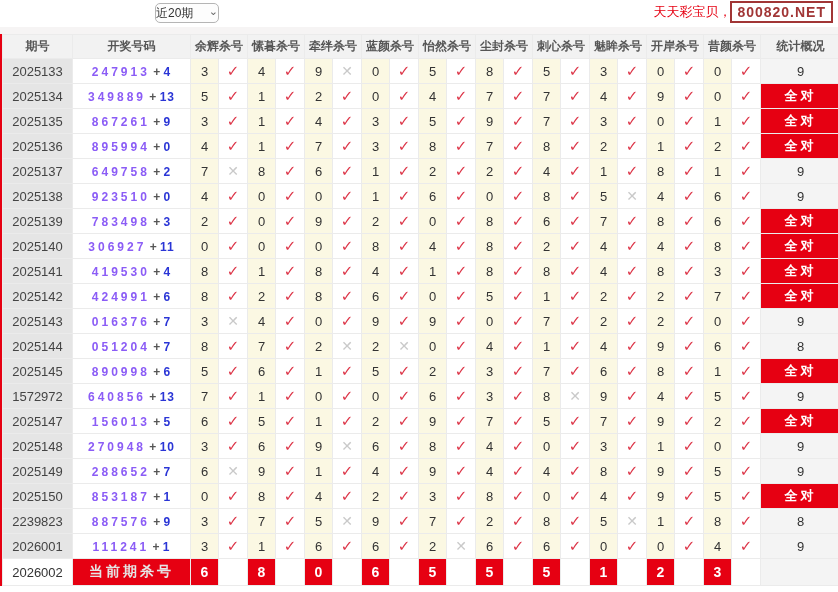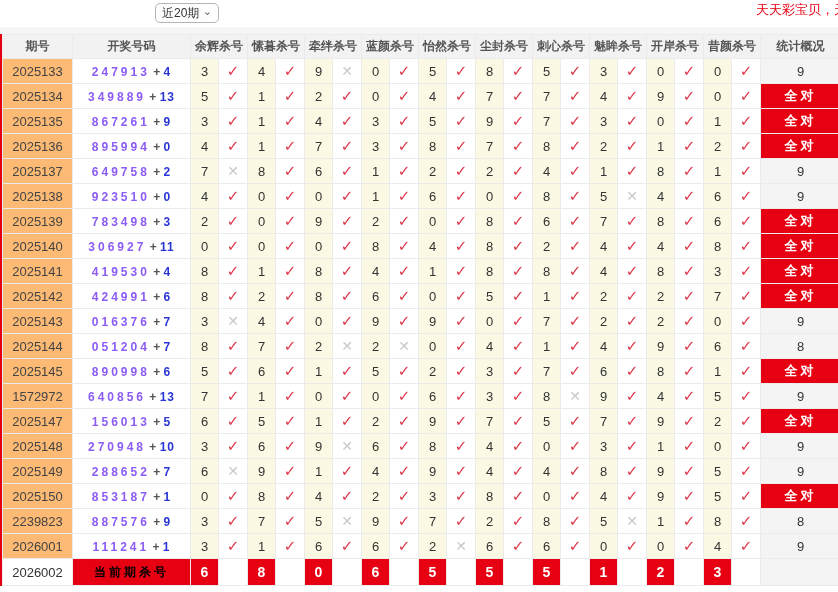--- a/index.html
+++ b/index.html
@@ -7,58 +7,59 @@
   body {
     width:838px; height:592px; background:#fff; overflow:hidden;
     font-family:"Liberation Sans","DejaVu Sans",sans-serif;
   }
   .topbar { position:relative; height:27px; background:#fff; }
   .title { position:absolute; left:10px; top:4px; color:#e60012; font-weight:bold; font-size:17px; letter-spacing:1px; }
   .dropdown {
     position:absolute; left:155px; top:3px; width:64px; height:20px;
     border:1px solid #b5b5b5; border-radius:5px; background:#fdfdfd;
     font-size:12px; color:#333; display:flex; align-items:center;
-    justify-content:space-between; padding:0 6px; cursor:pointer;
+    justify-content:space-between; padding:0 0; cursor:pointer;
   }
   .dropdown .chev { color:#666; font-size:11px; line-height:10px; transform:translateY(-2px); }
   .site { position:absolute; right:5px; top:1px; display:flex; align-items:center; white-space:nowrap; }
   .site-text { color:#e60012; font-size:13px; margin-right:-14px; }
   .site-box {
     position:relative; z-index:2; background:#fff; border:2px solid #a13535;
     color:#a13535; font-weight:bold; font-size:14px; padding:1px 5px; letter-spacing:1px;
   }
   .strip { height:7px; background:#f6f4f4; }
   .table-wrap { border-left:2px solid #e60012; border-right:8px solid #22c55e; width:838px; }
   table { border-collapse:collapse; table-layout:fixed; width:833px; }
   th, td { border:1px solid #ebebeb; text-align:center; padding:0; overflow:hidden; white-space:nowrap; }
   thead th { height:24px; background:#f2f2f2; font-size:12px; color:#555; font-weight:bold; }
   tbody td { height:25px; font-size:13px; color:#333; }
-  .c-period { background:#fdba74; color:#444; font-size:13px; }
+  .c-period { background:#e5e5e5; color:#444; font-size:13px; }
   .c-num .main { color:#8b5cf6; font-weight:bold; font-size:12px; letter-spacing:3px; }
   .c-num .plus { color:#555; font-weight:bold; font-size:12px; }
   .c-num .bonus { color:#2a35d6; font-weight:bold; font-size:12px; letter-spacing:1px; }
   .c-digit { background:#fbf8e3; }
   .mark-hit  { color:#dd3649; font-size:15px; font-weight:bold; }
   .mark-miss { color:#c9c9c9; font-size:14px; font-weight:bold; }
   .c-stat { background:#f4f4f4; color:#333; }
   .c-stat.badge { background:#e60012; color:#fff; font-weight:bold; letter-spacing:3px; font-size:13px; }
   .cur-row td { height:27px; }
-  .cur-label { background:#e60012; color:#000000; font-weight:bold; font-size:12px; letter-spacing:3px; }
+  .cur-label { background:#e60012; color:#e5e5e5; font-weight:bold; font-size:14px; letter-spacing:3px; }
   .cur-digit { background:#e60012; color:#fff; font-weight:bold; font-size:14px; }
 </style>
 </head>
 <body>
 
 <div class="topbar">
   <div class="dropdown">
     <span>近20期</span>
     <span class="chev">⌄</span>
   </div>
   <div class="site">
     <span class="site-text">天天彩宝贝，天</span>
+    <span class="site-box">800820.NET</span>
   </div>
 </div>
 <div class="strip"></div>
 <div class="table-wrap" id="tableWrap">
     <table>
       <colgroup>
         <col style="width: 70px;">
         <col style="width: 118px;">
         <col style="width: 28px;">
         <col style="width: 29px;">

